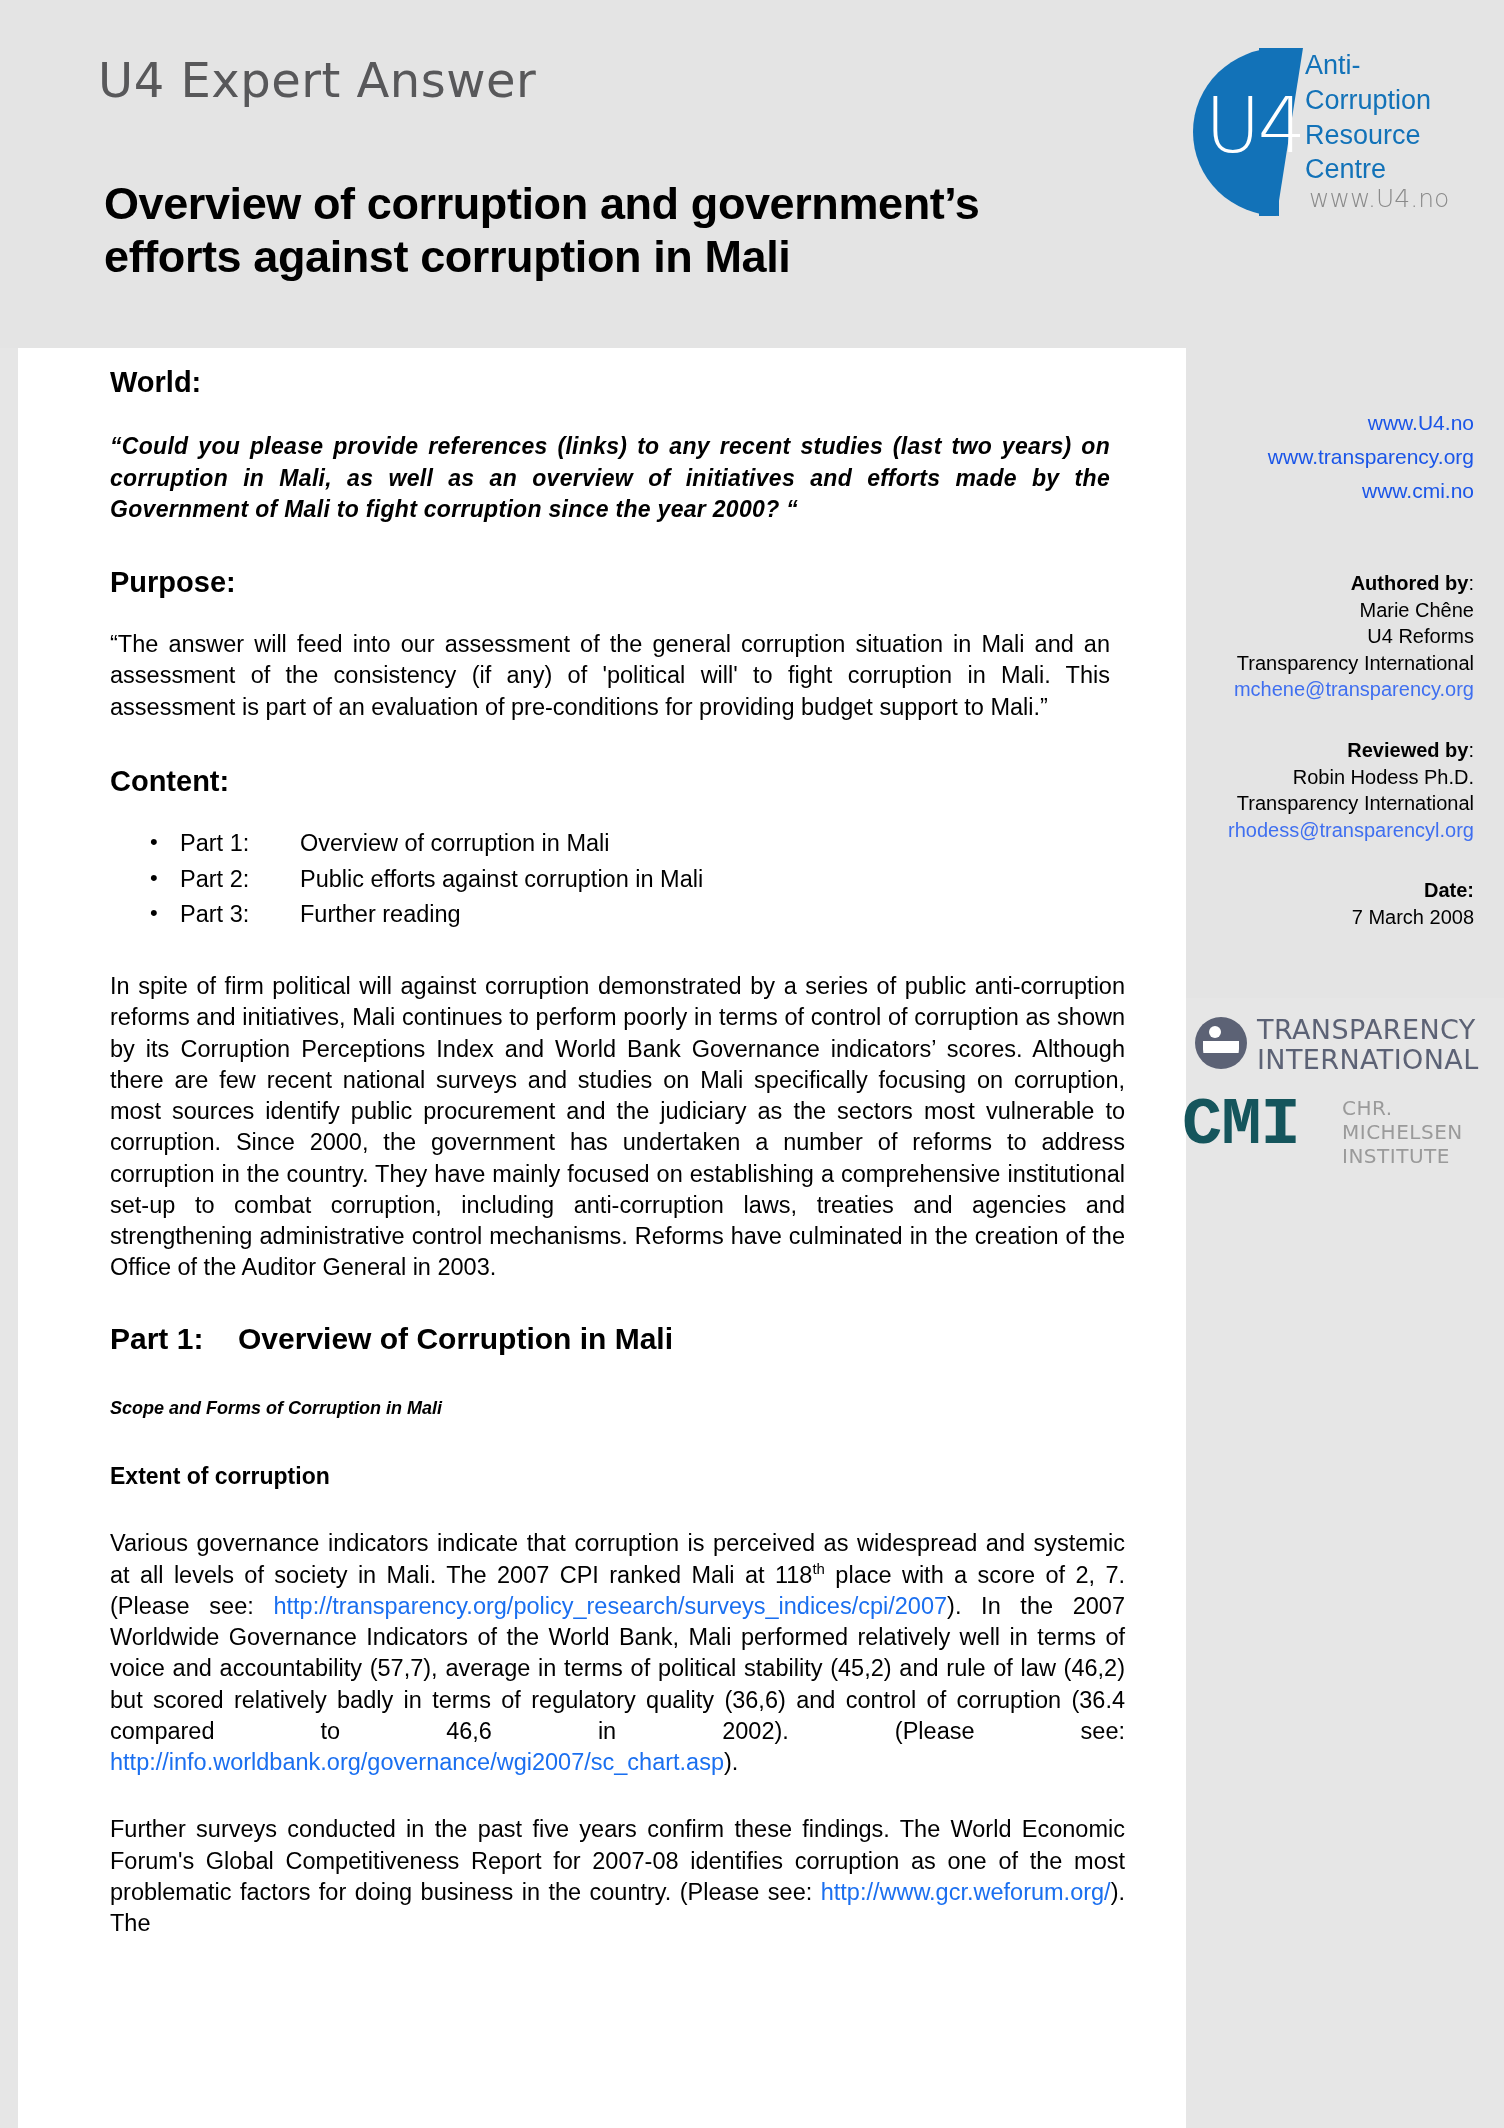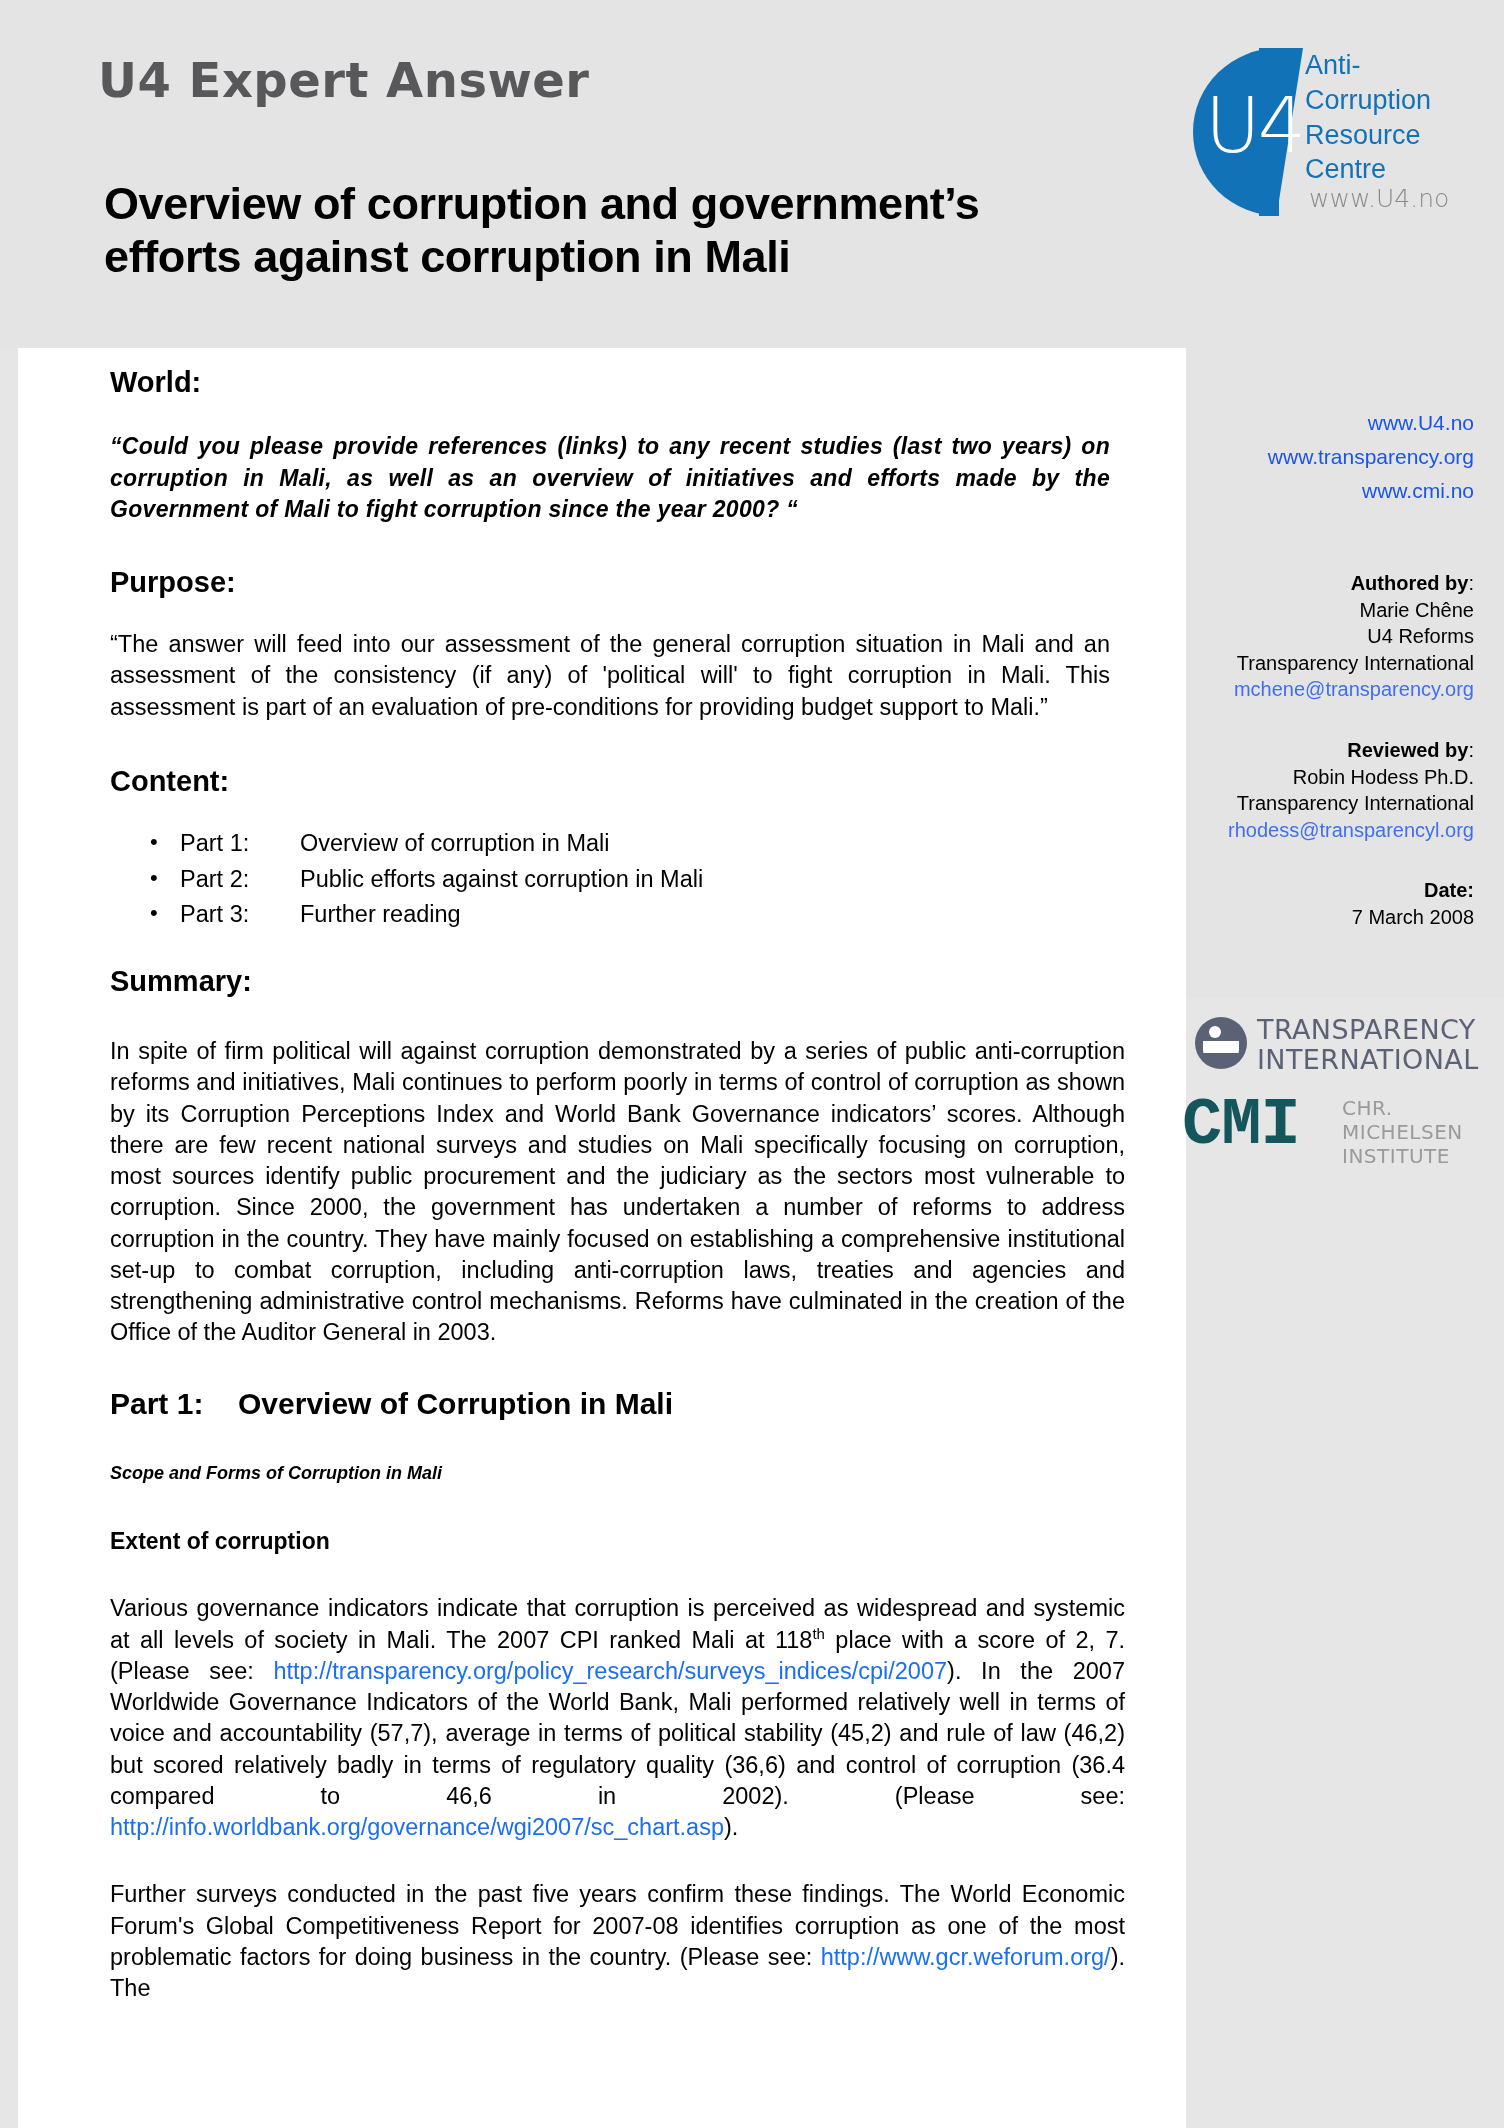--- a/index.html
+++ b/index.html
@@ -12,21 +12,21 @@
     overflow:hidden;
   }
 
   
   #header-band{
     position:absolute;left:0;top:0;width:1504px;height:348px;
     background:#e4e4e4;
   }
   #masthead{
     position:absolute;left:98px;top:52px;
-    font-size:48px;font-weight:700;letter-spacing:.5px;
+    font-size:48px;font-weight:400;letter-spacing:.5px;
     color:#58585a;
     font-family:"DejaVu Sans", sans-serif;
   }
   #doc-title{
     position:absolute;left:104px;top:178px;width:1020px;
     font-size:45px;font-weight:bold;line-height:1.17;
     letter-spacing:-0.4px;
     font-family:"Liberation Sans", sans-serif;
   }
 
@@ -187,21 +187,20 @@
         <span class="lbl">Part 1:</span><span>Overview of corruption in Mali</span>
       </li>
       <li>
         <span class="lbl">Part 2:</span><span>Public efforts against corruption in Mali</span>
       </li>
       <li>
         <span class="lbl">Part 3:</span><span>Further reading</span>
       </li>
     </ul>
 
-    <h2 class="sec" style="margin-top:32px">Summary:</h2>
     <p class="body" style="margin-top:38px;width:1015px">In spite of firm political will against corruption demonstrated by a series of public anti-corruption reforms and initiatives, Mali continues to perform poorly in terms of control of corruption as shown by its Corruption Perceptions Index and World Bank Governance indicators’ scores.  Although there are few recent national surveys and studies on Mali specifically focusing on corruption, most sources identify public procurement and the judiciary as the sectors most vulnerable to corruption. Since 2000, the government has undertaken a number of reforms to address corruption in the country. They have mainly focused on establishing a comprehensive institutional set-up to combat corruption, including anti-corruption laws, treaties and agencies and strengthening administrative control mechanisms.  Reforms have culminated in the creation of the Office of the Auditor General in 2003.</p>
 
     <h3 class="part" style="margin-top:38px">
       <span class="pnum">Part 1:</span><span>Overview of Corruption in Mali</span>
     </h3>
 
     <h4 class="subhead" style="margin-top:42px">Scope and Forms of Corruption in Mali</h4>
     <h5 class="minor" style="margin-top:44px">Extent of corruption</h5>
 
     <p class="body" style="margin-top:38px;width:1015px"><span>Various governance indicators indicate that corruption is perceived as widespread and systemic at all levels of society in Mali. The 2007 CPI ranked Mali at 118</span><sup>th</sup><span> place with a score of 2, 7. (Please see: </span><a class="ilink" href="#">http://transparency.org/policy_research/surveys_indices/cpi/2007</a><span>). In the 2007 Worldwide Governance Indicators of the World Bank, Mali performed relatively well in terms of voice and accountability (57,7),  average in terms of political stability (45,2) and rule of law (46,2) but scored relatively badly in terms of regulatory quality (36,6) and control of corruption (36.4 compared to 46,6 in 2002). (Please see: </span><a class="ilink" href="#">http://info.worldbank.org/governance/wgi2007/sc_chart.asp</a><span>).</span></p>

